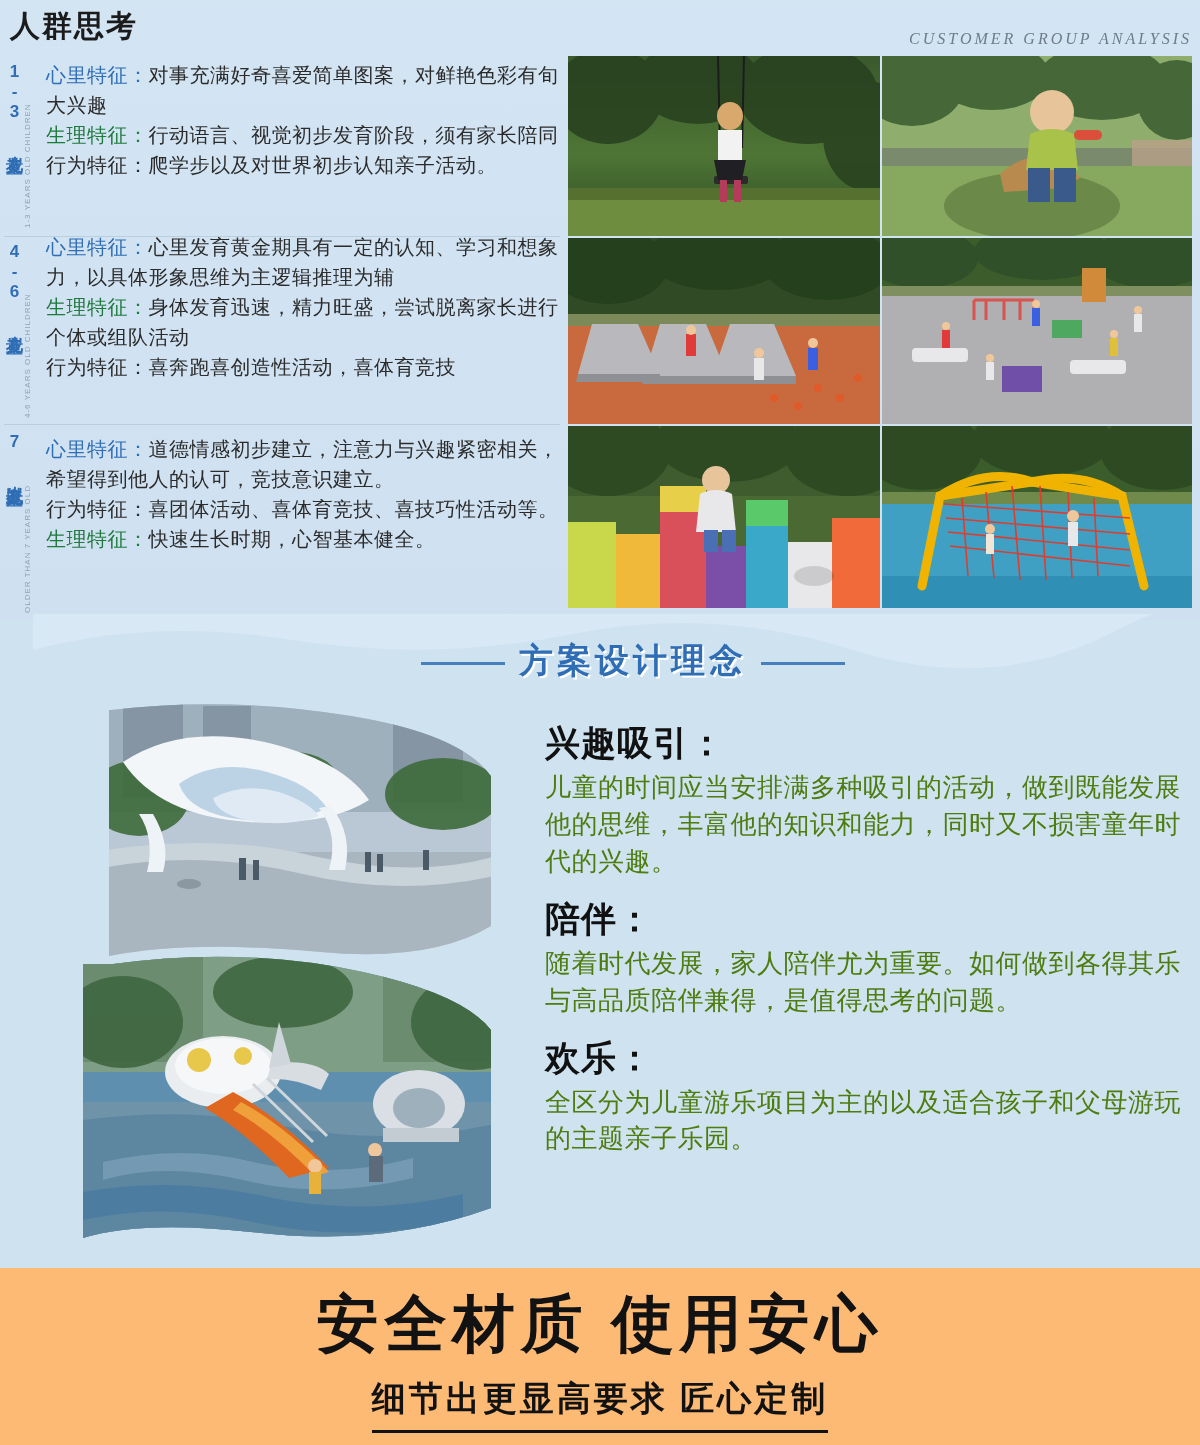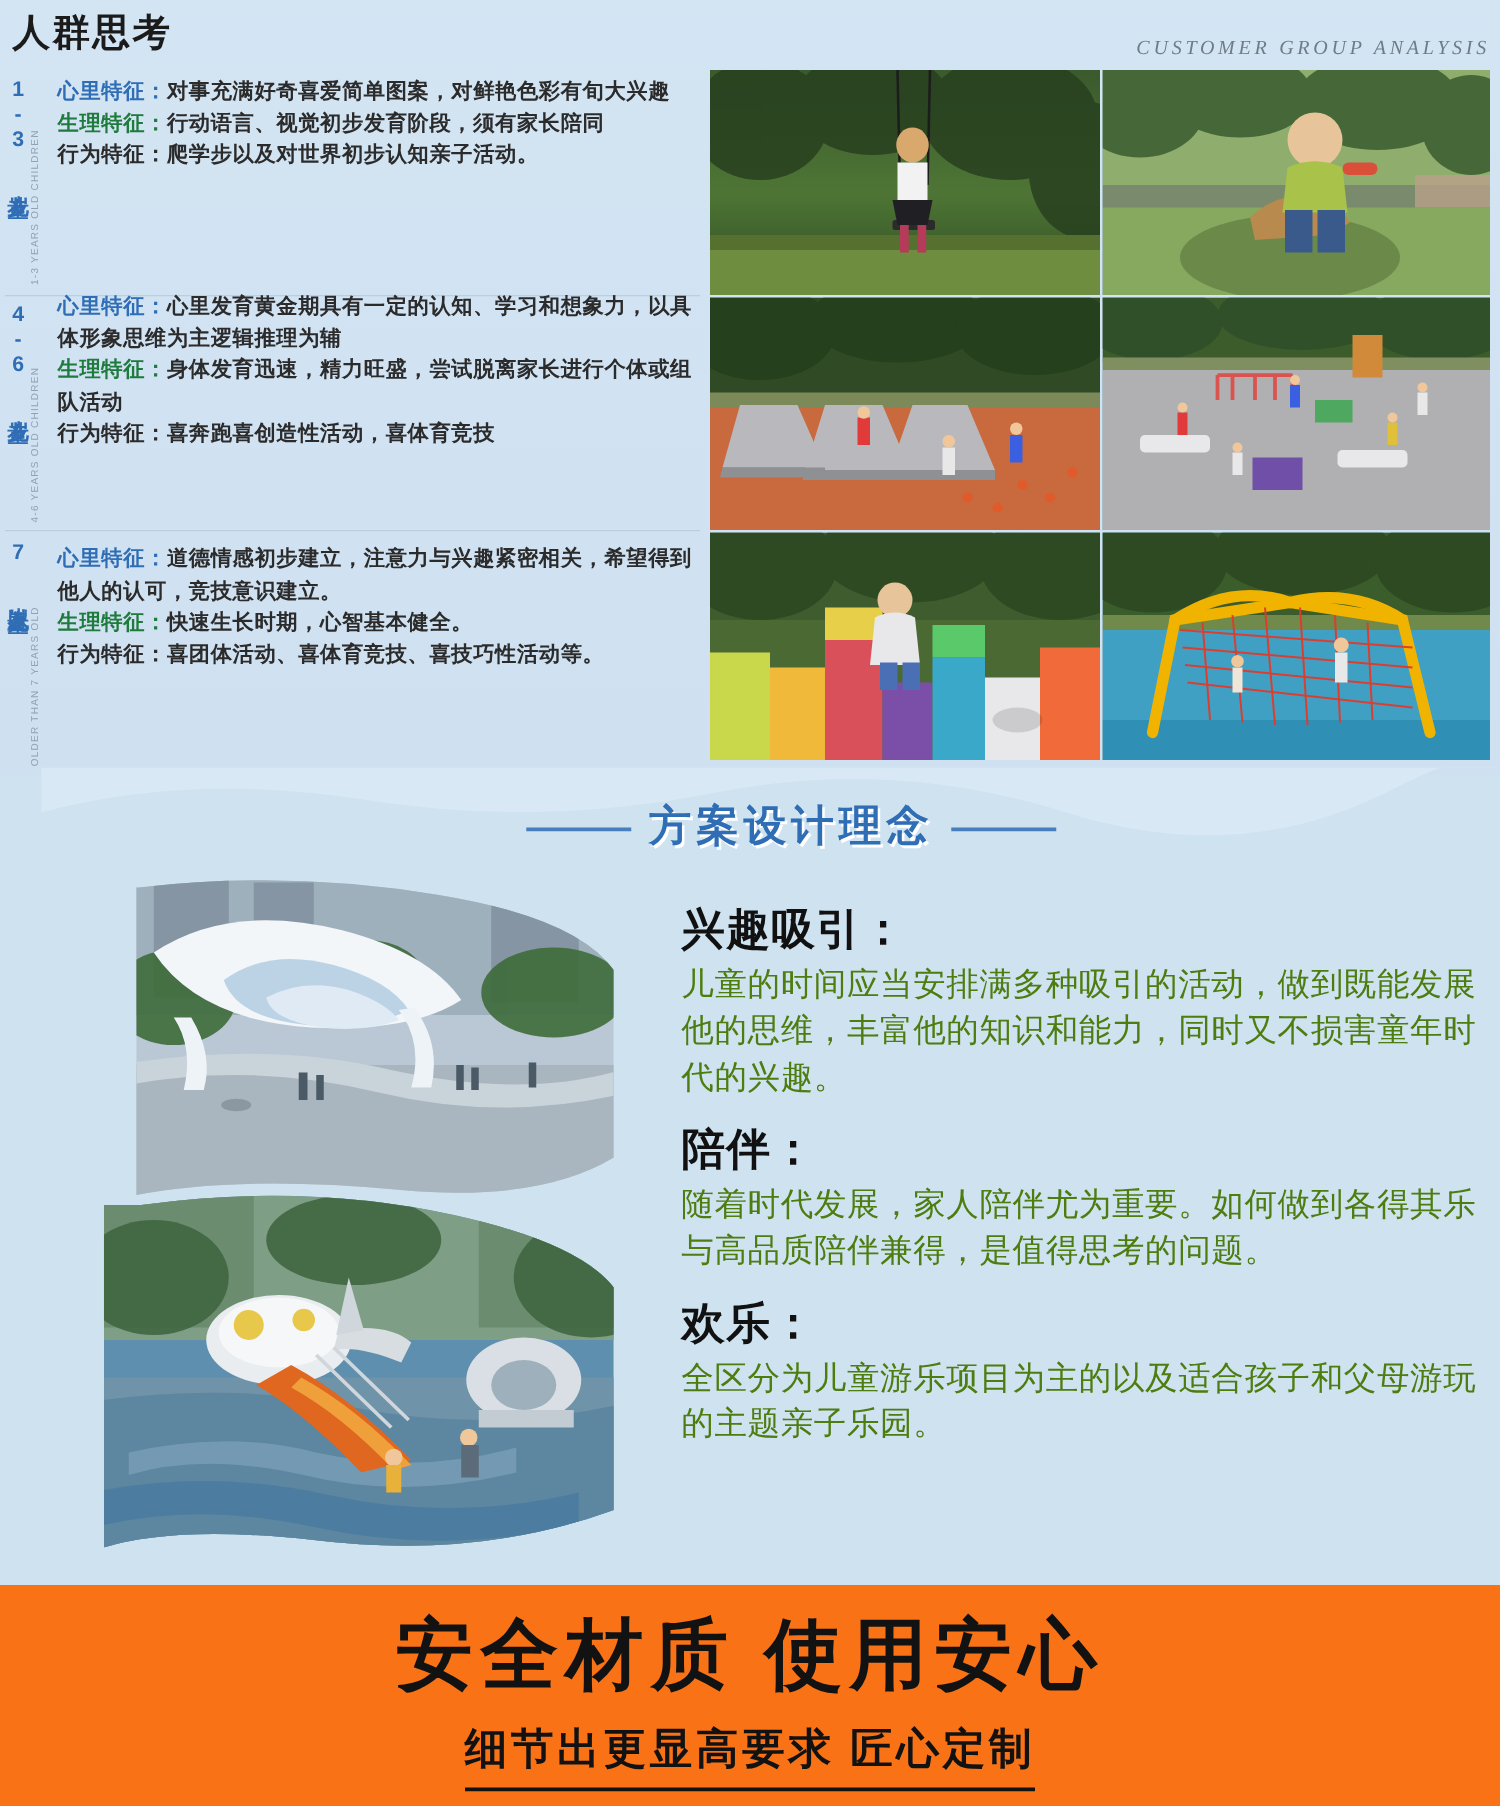--- a/index.html
+++ b/index.html
@@ -48,23 +48,23 @@
   .rail.g1{top:60px;height:170px;}
   .rail.g2{top:240px;height:180px;}
   .rail.g3{top:430px;height:185px;}
 
   .grp-divider{
     position:absolute;left:4px;width:556px;height:1px;background:#b9cfe0;
   }
 
   .txtblock{position:absolute;left:46px;width:520px;}
   .txtblock .line{
-    font-size:17px;color:#2b2b2b;line-height:1.5;
+    font-size:20px;color:#2b2b2b;line-height:1.5;
     font-family:"Liberation Serif","DejaVu Serif",serif;
-    font-weight:bold;
+    font-weight:normal;
     letter-spacing:0.5px;
   }
   .txtblock .line .lbl{color:#1f7a3d;}
   .txtblock .line.psy .lbl{color:#2f6db5;}
   .txtblock .line.beh .lbl{color:#2b2b2b;}
 
   
   .photos{position:absolute;left:568px;top:56px;width:624px;height:552px;}
   .ph{position:absolute;overflow:hidden;background:#8aa;}
 
@@ -90,21 +90,21 @@
     margin:0 0 2px 0;font-size:35px;font-weight:bold;color:#111;
     letter-spacing:1px;
   }
   .concept p{
     margin:0;font-size:26px;line-height:1.42;color:#4d7c0f;letter-spacing:0.5px;
   }
 
   
   .bottom{
     position:absolute;left:0;top:1268px;width:1200px;height:177px;
-    background:#f97316;text-align:center;
+    background:#fdba74;text-align:center;
   }
   .bottom h1{
     margin:0;padding-top:14px;
     font-size:62px;font-weight:bold;color:#121212;letter-spacing:6px;
   }
   .bottom h2{
     margin:10px auto 0 auto;
     display:inline-block;
     font-size:34px;font-weight:bold;color:#121212;letter-spacing:3px;
     padding-bottom:8px;border-bottom:3px solid #121212;
@@ -157,25 +157,25 @@
     <div class="grp-divider" style="top:424px;"></div>
 
     <div class="rail g3">
       <span class="cn">7 岁以上儿童</span>
       <span class="en">OLDER THAN 7 YEARS OLD</span>
     </div>
     <div class="txtblock" style="top:434px;">
       <div class="line psy">
         <span class="lbl">心里特征：</span><span>道德情感初步建立，注意力与兴趣紧密相关，希望得到他人的认可，竞技意识建立。</span>
       </div>
+      <div class="line beh">
+        <span class="lbl">行为特征：</span><span>喜团体活动、喜体育竞技、喜技巧性活动等。</span>
+      </div>
       <div class="line">
         <span class="lbl">生理特征：</span><span>快速生长时期，心智基本健全。</span>
-      </div>
-      <div class="line beh">
-        <span class="lbl">行为特征：</span><span>喜团体活动、喜体育竞技、喜技巧性活动等。</span>
       </div>
     </div>
 
     <div class="photos">
 
       <div class="ph" style="left:0;top:0;width:312px;height:180px;">
         <svg viewBox="0 0 312 180" width="312" height="180" preserveAspectRatio="none">
           <rect width="312" height="180" fill="#2f4d2a"></rect>
           <rect width="312" height="180" fill="url(#g1)"></rect>
           <defs>

